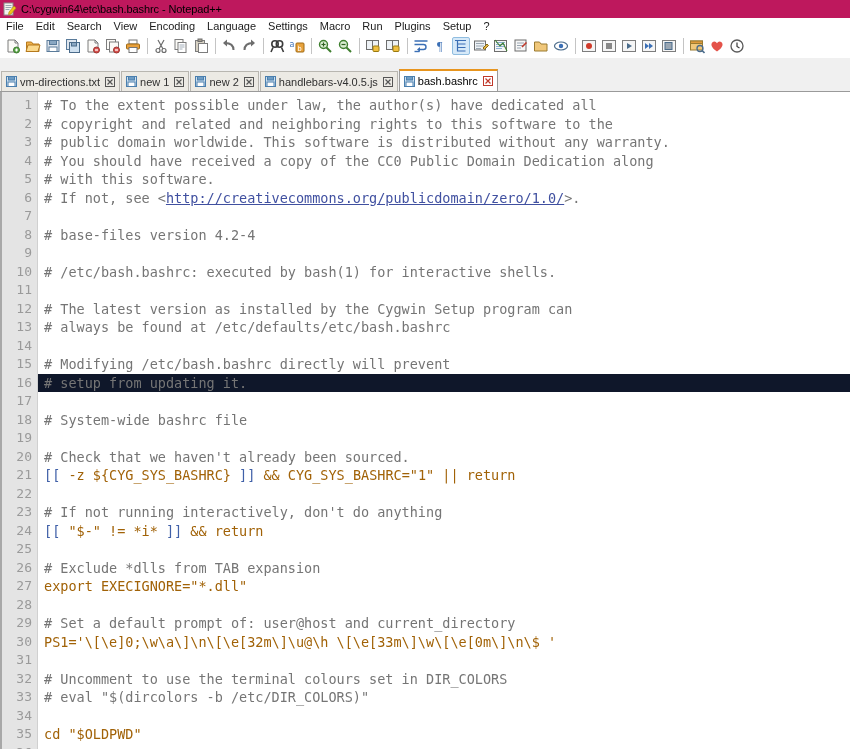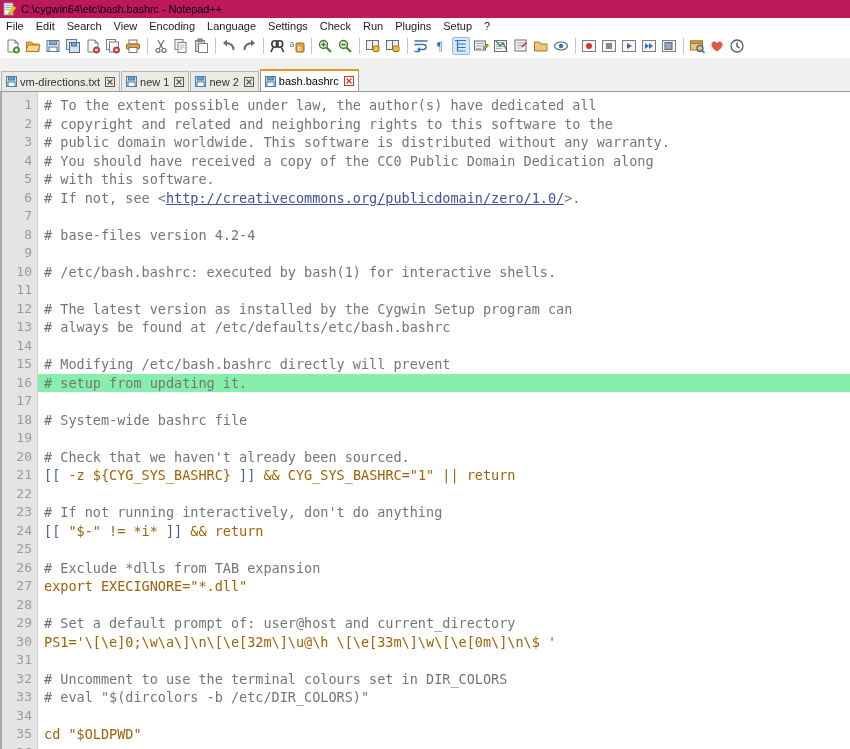--- a/index.html
+++ b/index.html
@@ -172,21 +172,21 @@
     position: relative;
     white-space: pre;
     overflow: hidden;
   }
   #code .row {
     height: 18.5px;
     line-height: 18.5px;
     white-space: pre;
   }
   #code .row.current {
-    background: #86efac;
+    background: #0f172a;
     margin-left: -6px;
     padding-left: 6px;
   }
   .c-comment { color: #757575; }
   .c-plain   { color: #a16207; }
   .c-op      { color: #4060a8; }
   .c-link    { color: #4050a0; text-decoration: underline; }
 </style>
 </head>
 <body>
@@ -205,21 +205,21 @@
 </div>
 
 <div id="menubar">
     <div class="menu-item">File</div>
     <div class="menu-item">Edit</div>
     <div class="menu-item">Search</div>
     <div class="menu-item">View</div>
     <div class="menu-item">Encoding</div>
     <div class="menu-item">Language</div>
     <div class="menu-item">Settings</div>
-    <div class="menu-item">Check</div>
+    <div class="menu-item">Macro</div>
     <div class="menu-item">Run</div>
     <div class="menu-item">Plugins</div>
     <div class="menu-item">Setup</div>
     <div class="menu-item">?</div>
   </div>
 
 <div id="toolbar">
     <div class="tb-btn">
       <svg width="16" height="16" viewBox="0 0 16 16">
         <path d="M3 2 h7 l3 3 v9 h-10 z" fill="#fbfaf7" stroke="#7d7d7d" stroke-width="1"></path>
@@ -479,20 +479,32 @@
         <path d="M2.5 2.5 L7.5 7.5 M7.5 2.5 L2.5 7.5" stroke="#555555" stroke-width="1.2"></path>
       </svg>
     </div>
     <div class="tab">
       <svg class="tab-icon" viewBox="0 0 11 11">
         <rect x="0.5" y="0.5" width="10" height="10" fill="#cfe0ef" stroke="#4a7fae"></rect>
         <rect x="2.5" y="0.5" width="6" height="3.5" fill="#6d9cc4" stroke="#4a7fae"></rect>
         <rect x="2" y="6" width="7" height="4.5" fill="#ffffff" stroke="#4a7fae"></rect>
       </svg>
       <span>new 2</span>
+      <svg class="tab-close" viewBox="0 0 10 10">
+        <rect x="0.5" y="0.5" width="9" height="9" fill="none" stroke="#555555"></rect>
+        <path d="M2.5 2.5 L7.5 7.5 M7.5 2.5 L2.5 7.5" stroke="#555555" stroke-width="1.2"></path>
+      </svg>
+    </div>
+    <div class="tab">
+      <svg class="tab-icon" viewBox="0 0 11 11">
+        <rect x="0.5" y="0.5" width="10" height="10" fill="#cfe0ef" stroke="#4a7fae"></rect>
+        <rect x="2.5" y="0.5" width="6" height="3.5" fill="#6d9cc4" stroke="#4a7fae"></rect>
+        <rect x="2" y="6" width="7" height="4.5" fill="#ffffff" stroke="#4a7fae"></rect>
+      </svg>
+      <span>handlebars-v4.0.5.js</span>
       <svg class="tab-close" viewBox="0 0 10 10">
         <rect x="0.5" y="0.5" width="9" height="9" fill="none" stroke="#555555"></rect>
         <path d="M2.5 2.5 L7.5 7.5 M7.5 2.5 L2.5 7.5" stroke="#555555" stroke-width="1.2"></path>
       </svg>
     </div>
     <div class="tab active">
       <svg class="tab-icon" viewBox="0 0 11 11">
         <rect x="0.5" y="0.5" width="10" height="10" fill="#cfe0ef" stroke="#4a7fae"></rect>
         <rect x="2.5" y="0.5" width="6" height="3.5" fill="#6d9cc4" stroke="#4a7fae"></rect>
         <rect x="2" y="6" width="7" height="4.5" fill="#ffffff" stroke="#4a7fae"></rect>

